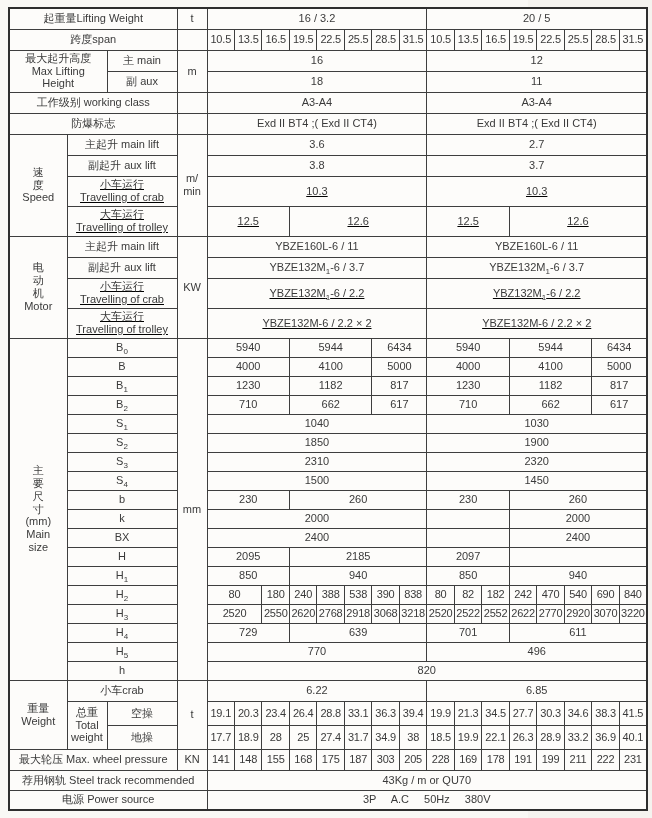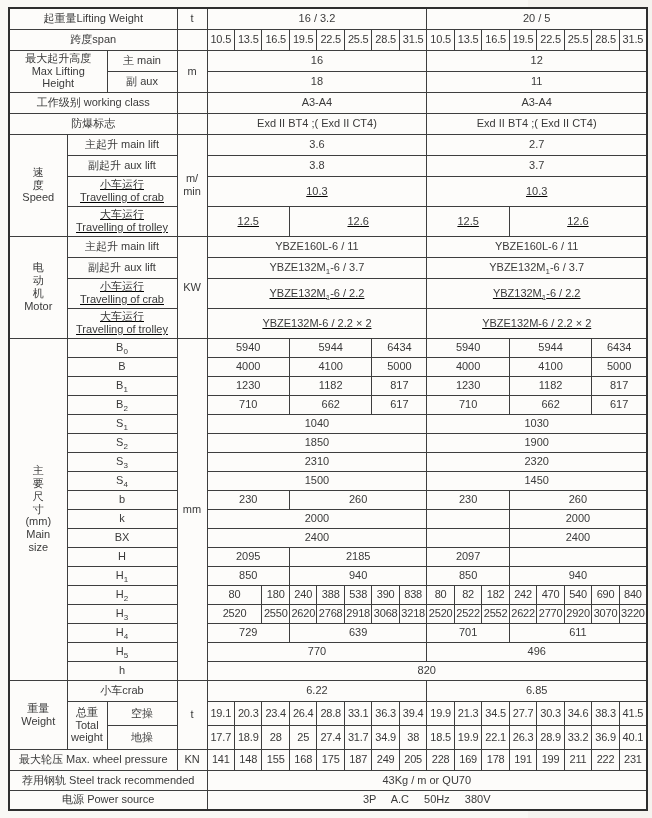--- a/index.html
+++ b/index.html
@@ -347,21 +347,21 @@
         </tr>
         <tr class="r-d">
           <td colspan="3">最大轮压 Max.  wheel pressure</td>
           <td>KN</td>
           <td class="sm">141</td>
           <td class="sm">148</td>
           <td class="sm">155</td>
           <td class="sm">168</td>
           <td class="sm">175</td>
           <td class="sm">187</td>
-          <td class="sm">249</td>
+          <td class="sm">303</td>
           <td class="sm">205</td>
           <td class="sm">228</td>
           <td class="sm">169</td>
           <td class="sm">178</td>
           <td class="sm">191</td>
           <td class="sm">199</td>
           <td class="sm">211</td>
           <td class="sm">222</td>
           <td class="sm">231</td>
         </tr>

